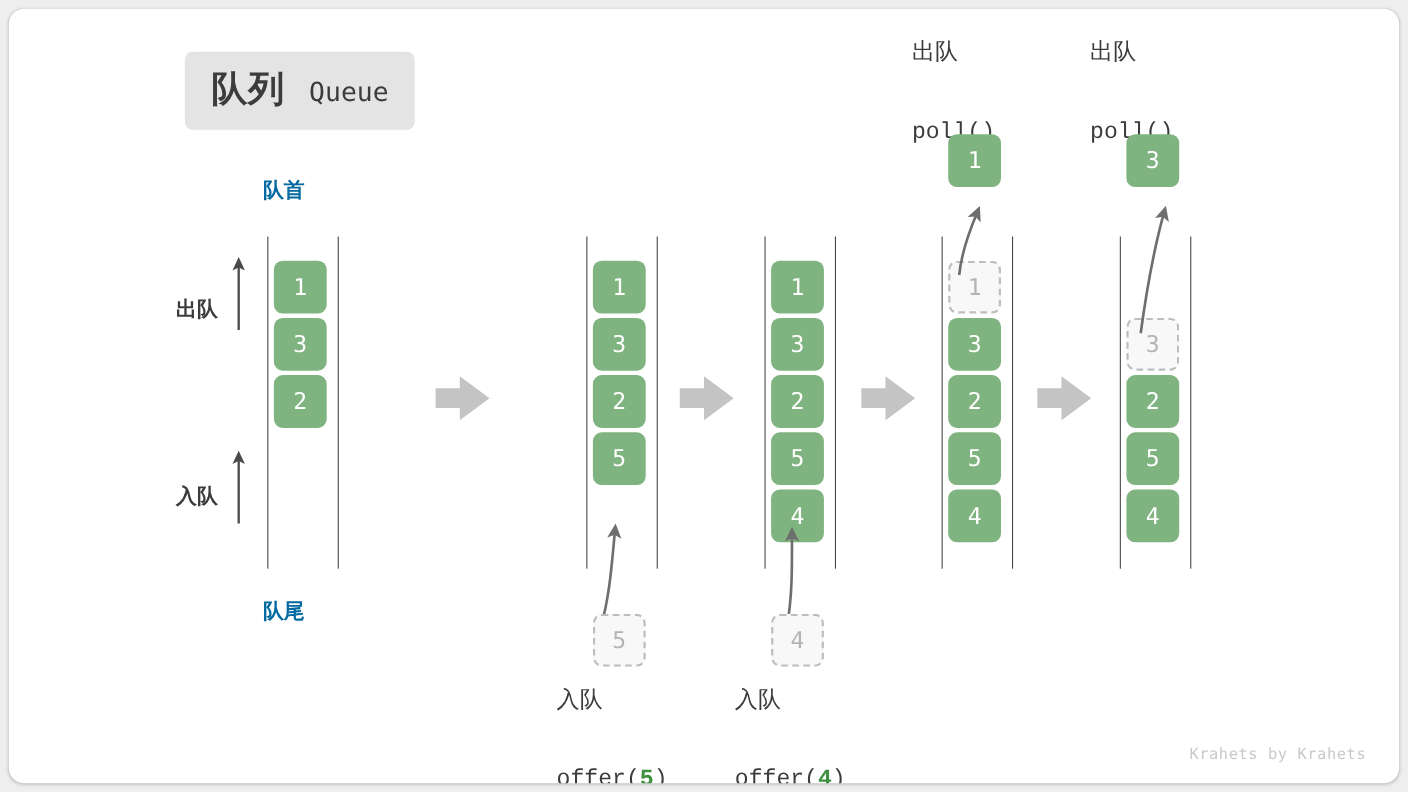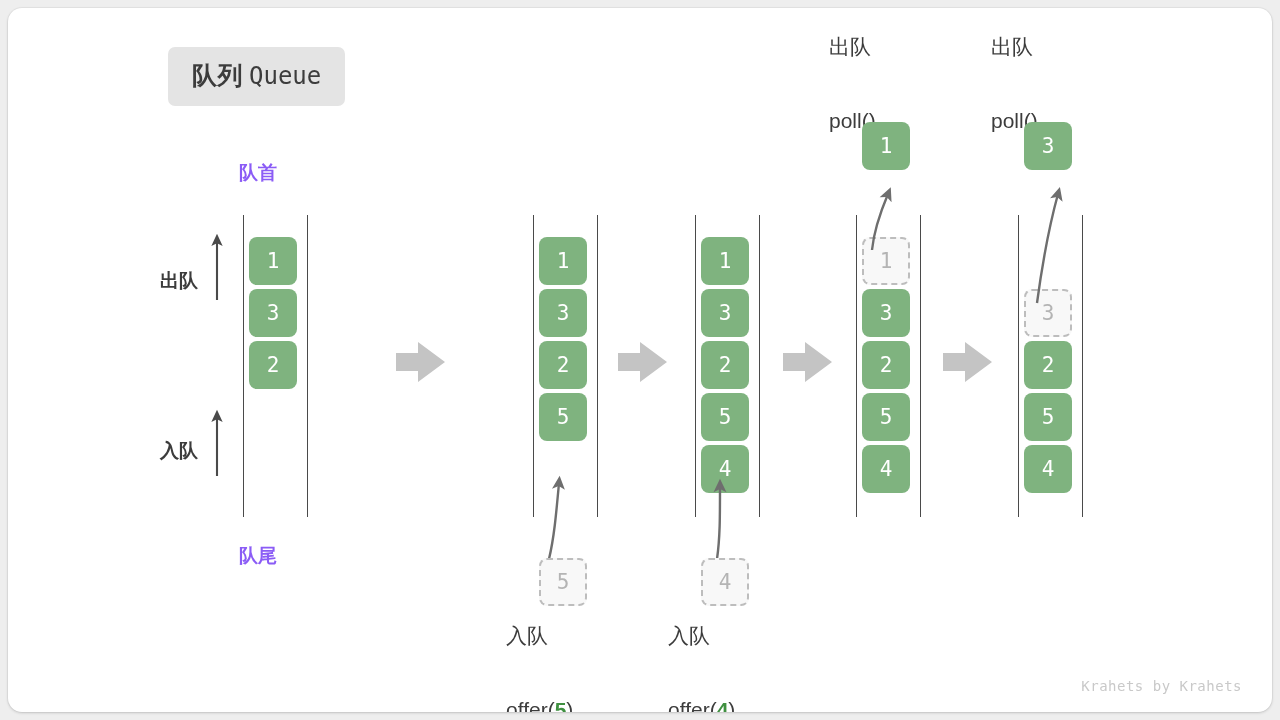--- a/index.html
+++ b/index.html
@@ -38,40 +38,40 @@
   #title-badge {
     position: absolute;
     left: 160px;
     top: 39px;
     padding: 12px 24px 14px 24px;
     background: #e4e4e4;
     border-radius: 7px;
     white-space: nowrap;
   }
   #title-badge .cn {
-    font-size: 25px;
+    font-size: 33px;
     font-weight: bold;
     color: #3c3c3c;
     letter-spacing: 0.5px;
   }
   #title-badge .en {
     font-family: "DejaVu Sans Mono", monospace;
     font-size: 24px;
     color: #3c3c3c;
-    margin-left: 6px;
+    margin-left: 22px;
   }
 
   
   .abs { position: absolute; }
 
   
   .end-label {
     font-size: 19px;
     font-weight: bold;
-    color: #8b5cf6;
+    color: #0369a1;
     text-align: center;
     white-space: nowrap;
   }
 
   
   .side-op {
     font-size: 19px;
     font-weight: bold;
     color: #3c3c3c;
     white-space: nowrap;
@@ -158,21 +158,21 @@
     text-align: left;
   }
   .op-caption .cn {
     display: block;
     font-size: 21px;
     color: #3c3c3c;
     margin-bottom: 6px;
   }
   .op-caption .code {
     display: block;
-    font-family: Liberation Sans, sans-serif;
+    font-family: Liberation Mono, monospace;
     font-size: 21px;
     color: #3c3c3c;
     margin-top: 48px;
   }
   .op-caption .code .arg { color: #3f9040; font-weight: bold; }
 
   
   #credit {
     position: absolute;
     right: 30px;

